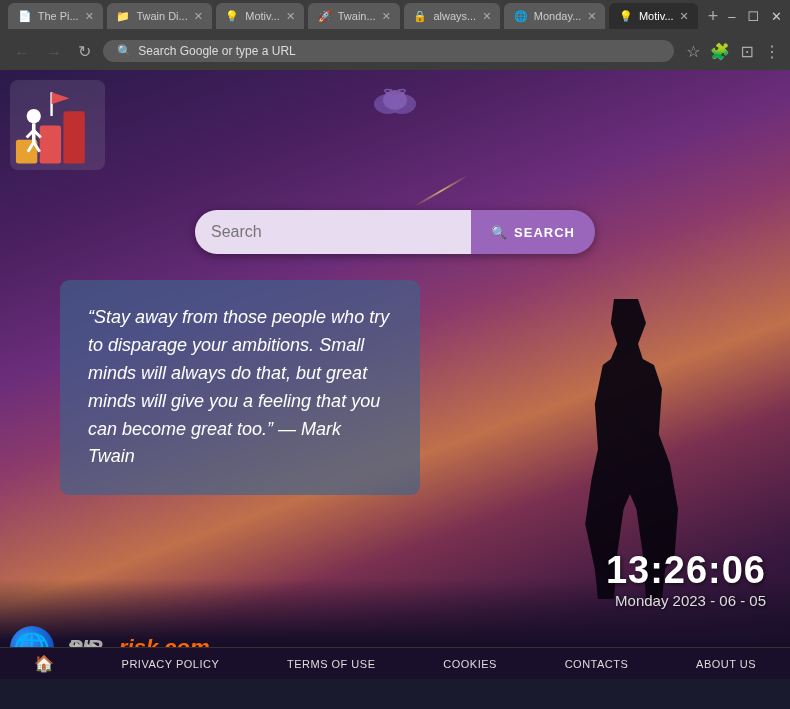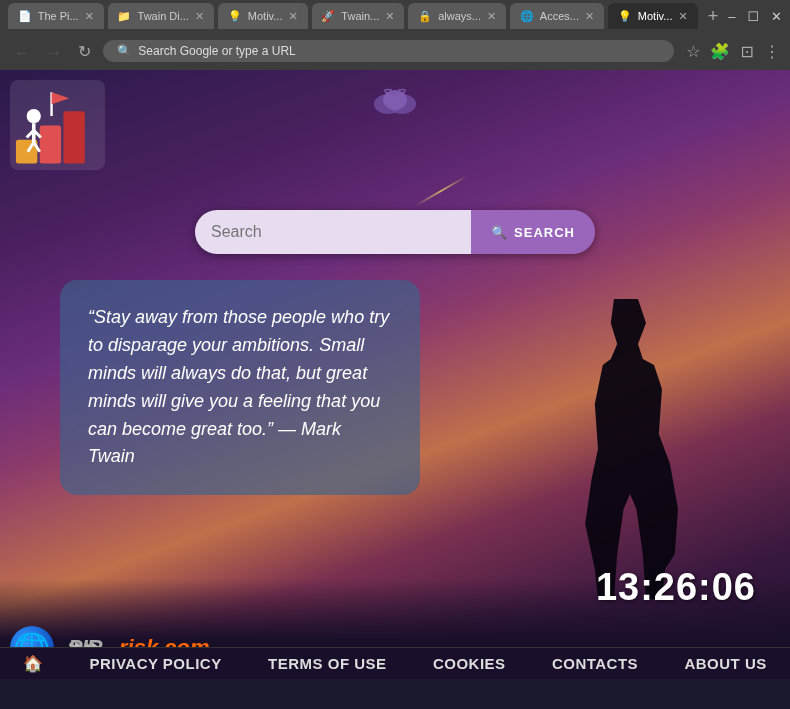--- a/index.html
+++ b/index.html
@@ -234,33 +234,33 @@
     }
 
     
     .quote-box {
       position: absolute;
       top: 210px;
       left: 60px;
       width: 360px;
       background: rgba(60, 100, 140, 0.65);
       backdrop-filter: blur(4px);
-      border-radius: 17px;
+      border-radius: 9px;
       padding: 24px 28px;
       color: white;
       font-size: 18px;
       line-height: 1.55;
       font-style: italic;
     }
 
     
     .clock-area {
       position: absolute;
       bottom: 70px;
-      right: 34px;
+      right: 24px;
       text-align: right;
       color: white;
     }
 
     .clock-time {
       font-size: 38px;
       font-weight: bold;
       text-shadow: 1px 1px 4px rgba(0,0,0,0.7);
       letter-spacing: 1px;
     }
@@ -313,22 +313,22 @@
       height: 32px;
       background: #1a0f2a;
       display: flex;
       align-items: center;
       justify-content: space-around;
       border-top: 1px solid #333;
     }
 
     .footer-link {
       color: #ddd;
-      font-size: 15px;
-      font-weight: bold;
+      font-size: 11px;
+      font-weight: normal;
       letter-spacing: 0.5px;
       cursor: pointer;
       text-transform: uppercase;
       text-align: center;
     }
 
     .footer-home-icon {
       color: #aaa;
       font-size: 16px;
       cursor: pointer;
@@ -372,21 +372,21 @@
       <span>Twain...</span>
       <span class="tab-close">✕</span>
     </div>
     <div class="tab">
       <span>🔒</span>
       <span>always...</span>
       <span class="tab-close">✕</span>
     </div>
     <div class="tab">
       <span>🌐</span>
-      <span>Acces...</span>
+      <span>Monday...</span>
       <span class="tab-close">✕</span>
     </div>
     <div class="tab active">
       <span>💡</span>
       <span>Motiv...</span>
       <span class="tab-close">✕</span>
     </div>
     <button class="tab-add">+</button>
 
     <div class="window-controls">
@@ -460,20 +460,21 @@
       <span>SEARCH</span>
     </button>
   </div>
 
   <div class="quote-box">
     <p>“Stay away from those people who try to disparage your ambitions. Small minds will always do that, but great minds will give you a feeling that you can become great too.” — Mark Twain</p>
   </div>
 
   <div class="clock-area">
     <div class="clock-time">13:26:06</div>
+    <div class="clock-date">Monday 2023 - 06 - 05</div>
   </div>
 
   <div class="bottom-brand">
     <div class="brand-globe"></div>
     <div class="brand-text">
       <svg width="170" height="45" viewBox="0 0 170 45" xmlns="http://www.w3.org/2000/svg">
 
         <text x="2" y="32" font-family="Arial Black, sans-serif" font-size="26" font-style="italic" font-weight="900" fill="#bbbbbb">⌁⌁</text>
         <text x="4" y="33" font-family="Arial Black, sans-serif" font-size="22" font-style="italic" font-weight="900" fill="#aaaaaa" letter-spacing="-1">PIR</text>
 

